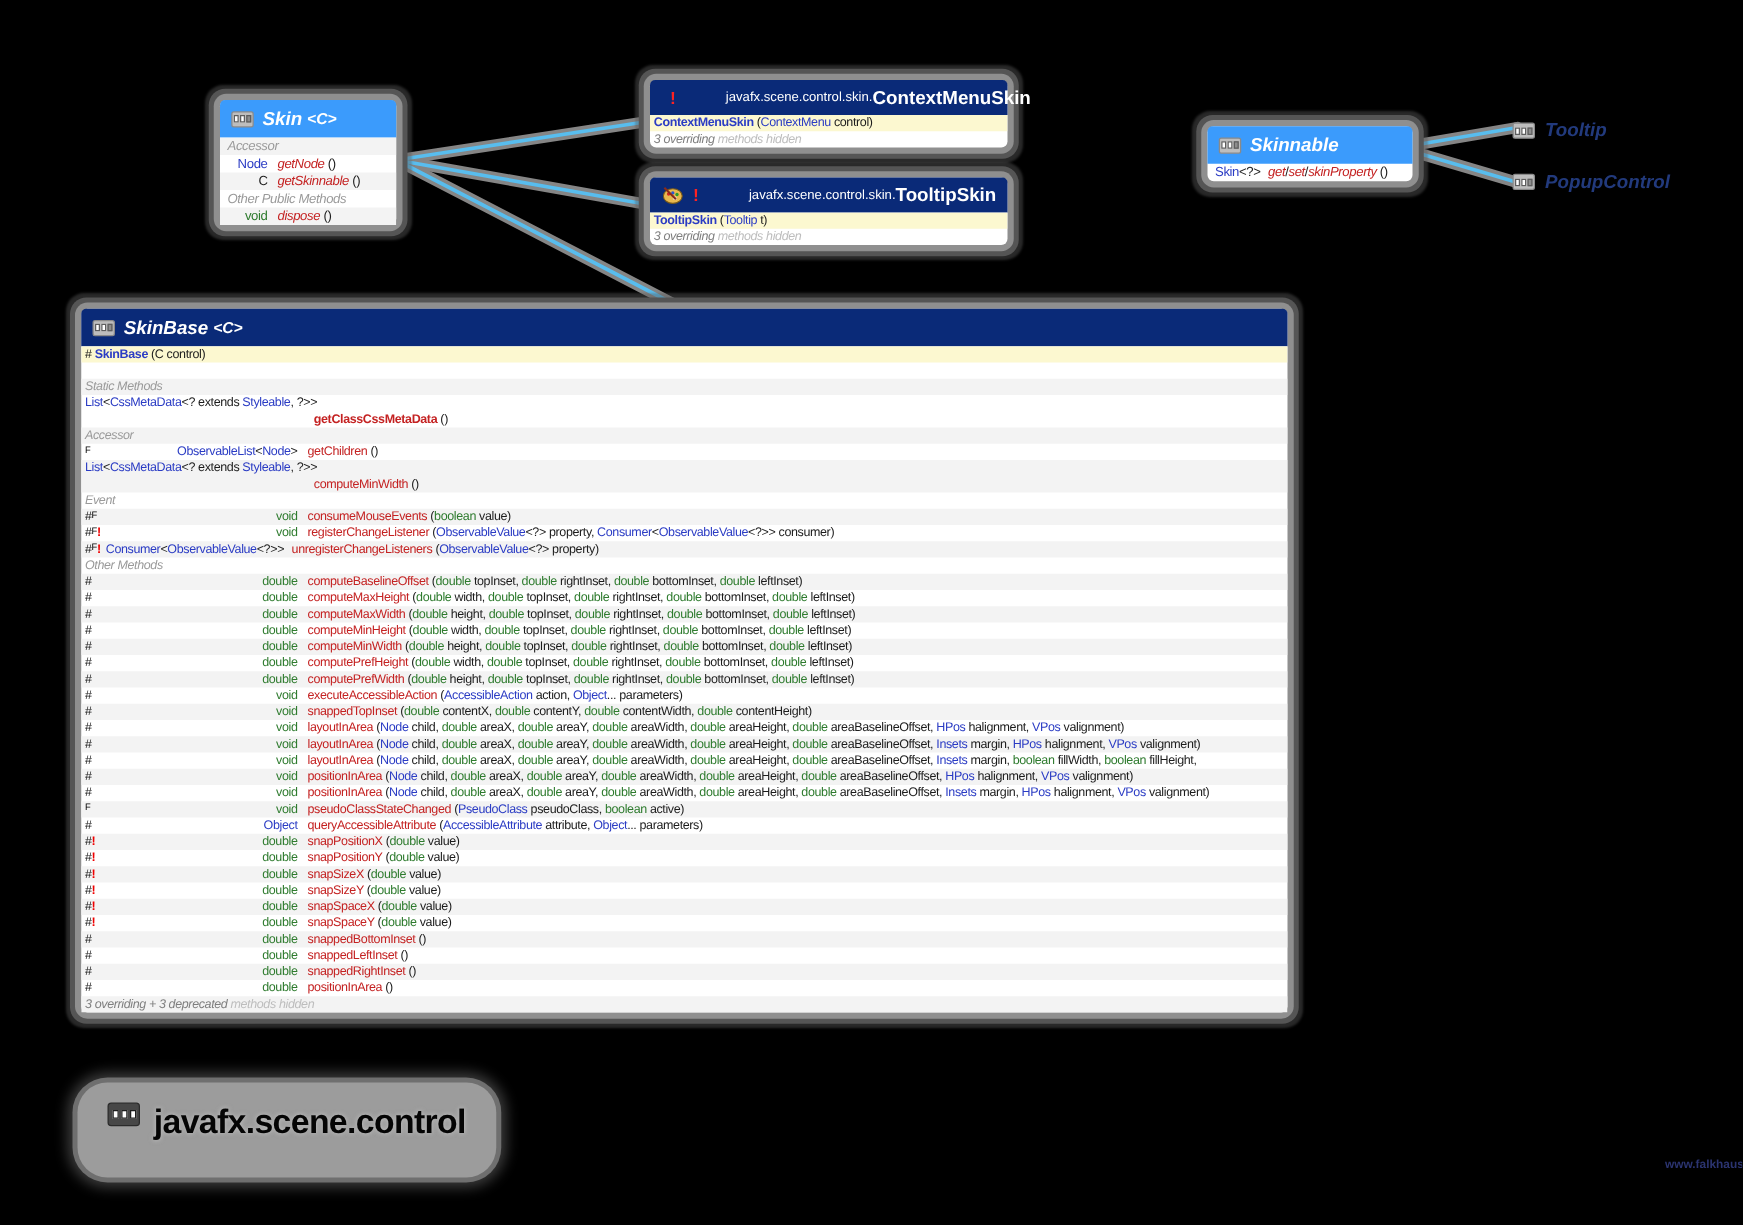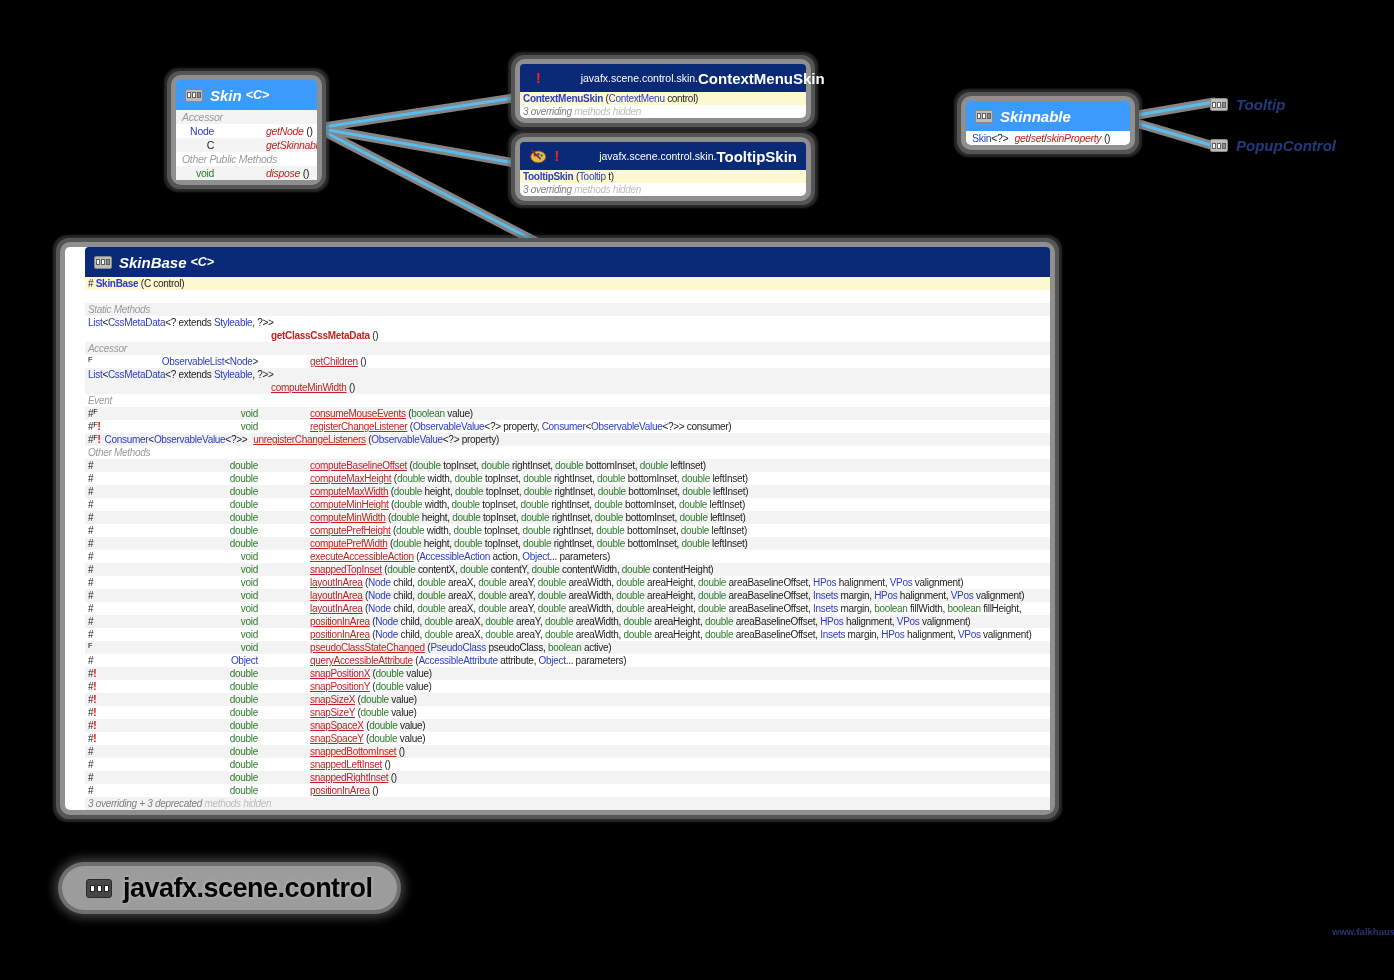--- a/index.html
+++ b/index.html
@@ -26,35 +26,35 @@
   .row,.row2 .line{height:13px;line-height:13px;font-size:10px;letter-spacing:-0.3px;
        padding:0 3px;white-space:nowrap;overflow:hidden;}
   .row2{overflow:hidden;}
   .row.flex,.line.flex{display:flex;align-items:baseline;}
   .alt{background:#f3f3f3;}
   .row.sec{color:#9a9a9a;font-style:italic;}
   .row.ctor{background:#fcf8d0;}
   .row.foot{font-style:italic;}
   .mods{flex:none;}
   .typ{text-align:right;padding-right:8px;box-sizing:border-box;flex:none;}
-  .bdy{flex:1 1 auto;margin-left:44px;}
+  .bdy{flex:1 1 auto;}
   .tbl.small .row{height:14px;line-height:14px;font-size:10.5px;padding:0 6px;}
   
-  .tk.k{color:#2e7b2e;} .tk.t{color:#2b3cc4;} .tk.m{color:#c42222;text-decoration:underline;}
+  .tk.k{color:#2e7b2e;} .tk.t{color:#2b3cc4;} .tk.m{color:#c42222;}
   .tk.mb{color:#c42222;font-weight:bold;} .tk.mi{color:#c42222;font-style:italic;}
   .tk.p{color:#1c1c1c;} .tk.cb{color:#2b3cc4;font-weight:bold;}
   .tk.sup{vertical-align:top;font-size:7.5px;line-height:9px;}
   .tk.bang{color:#ee0000;font-weight:bold;}
   .tk.fo1{color:#7e7e7e;} .tk.fo2{color:#bdbdbd;}
   
   .lbl{position:absolute;display:flex;align-items:center;gap:8px;z-index:2;}
   .lbl .lbltxt{color:#223a7d;font-weight:bold;font-style:italic;font-size:15px;}
   
   #pkg-label{position:absolute;left:62px;top:866px;height:44px;z-index:2;
-    display:flex;align-items:center;gap:11px;padding:0 24px;border-radius:24px;
+    display:flex;gap:11px;padding:16px 24px;border-radius:24px;
     background:#9c9c9c;box-shadow:0 0 0 4px #6f6f6f,0 0 10px 8px rgba(120,120,120,.5);}
   #pkg-label .ptxt{font-size:27px;font-weight:bold;color:#050505;letter-spacing:-0.5px;
     text-shadow:0 0 4px rgba(230,230,230,.55);}
   .picon{width:24px;height:17px;border-radius:3px;background:#474747;border:1px solid #2a2a2a;
          display:inline-flex;align-items:center;justify-content:center;gap:2px;flex:none;}
   .picon i{display:block;width:5px;height:7px;background:#fff;border:1px solid #1e1e1e;box-sizing:border-box;}
   #watermark{position:absolute;left:1332px;top:926px;z-index:2;color:#2b3470;
     font-size:9.5px;font-weight:bold;}
 </style>
 </head>
@@ -177,21 +177,21 @@
 </div>
 <div class="lbl" id="popupcontrol-label" style="left:1210px;top:137px;">
   <span class="cicon">
         <i></i>
         <i></i>
         <i class="d"></i>
       </span>
   <span class="lbltxt">PopupControl</span>
 </div>
 
-<div class="box" id="skinbase-box" style="left:65px;top:247px;width:965px;padding-left:20px;">
+<div class="box" id="skinbase-box" style="left:65px;top:247px;width:965px;">
   <div class="hdr bright" style="background:#0a2a78;height:30px;">
     <span class="cicon">
           <i></i>
           <i></i>
           <i class="d"></i>
         </span>
     <span class="t1">SkinBase</span>
     <span class="gen">&lt;C&gt;</span>
   </div>
   <div class="tbl">

